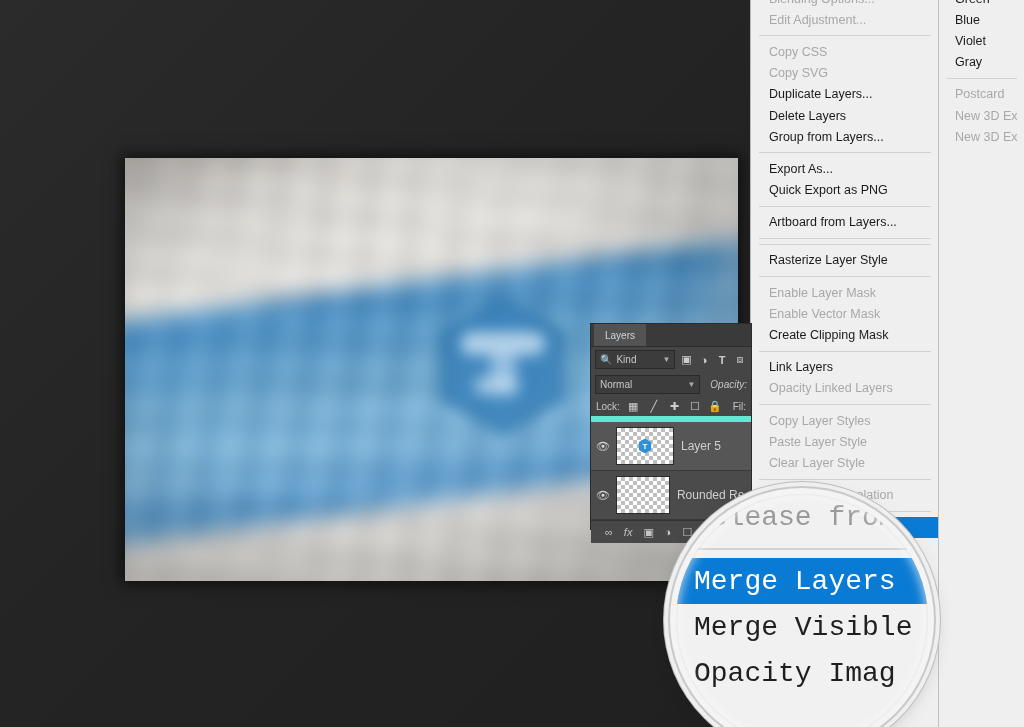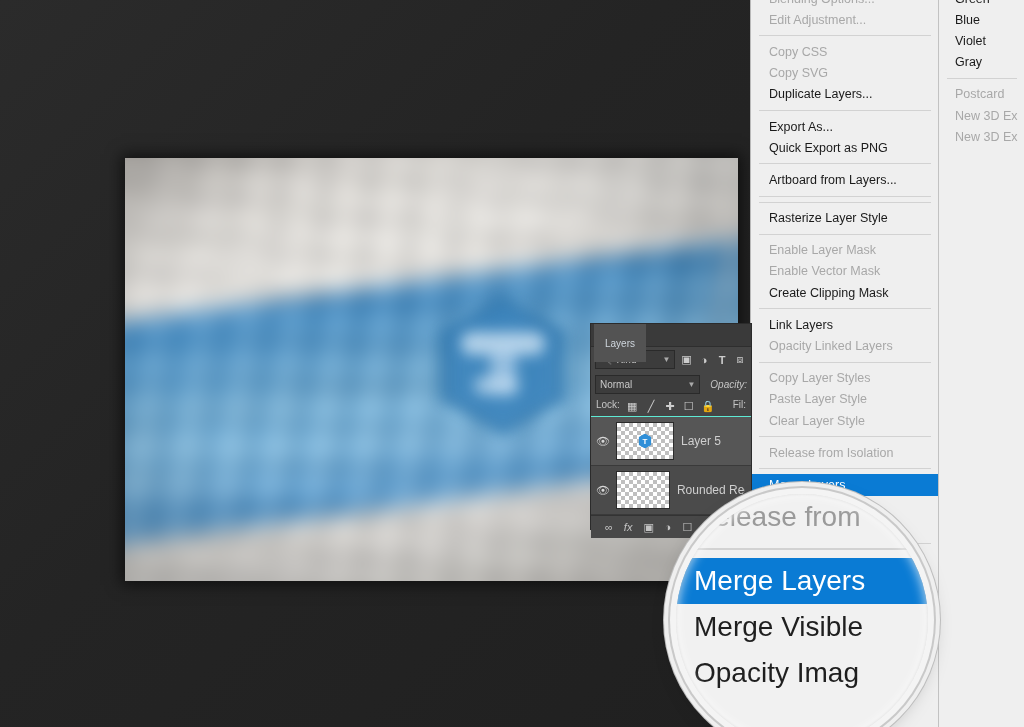--- a/index.html
+++ b/index.html
@@ -59,33 +59,33 @@
     clip-path:polygon(50% 0%,100% 25%,100% 75%,50% 100%,0% 75%,0% 25%);opacity:.7;}
   .tbar{position:absolute;left:17%;top:26%;width:66%;height:16%;background:#cfe4f4;border-radius:14px;opacity:.85;}
   .tstem{position:absolute;left:40%;top:36%;width:20%;height:34%;background:#bcd9f0;border-radius:6px;opacity:.7;}
   .tfoot{position:absolute;left:27%;top:57%;width:36%;height:14%;background:#c6dff3;border-radius:10px;opacity:.72;}
 
   
   .layers-panel{position:absolute;left:590px;top:323px;width:160px;height:205px;
     background:#454545;border:1px solid #2b2b2b;font-size:10px;color:#c8c8c8;z-index:6;}
   .lp-tabbar{height:22px;background:#3a3a3a;position:relative;
     border-bottom:1px solid #2e2e2e;}
-  .lp-tab{position:absolute;left:3px;top:0;height:38px;padding:0 11px;
+  .lp-tab{position:absolute;left:3px;top:0;height:22px;padding:0 11px;
     background:#535353;color:#cfd6dd;font-size:10px;display:flex;align-items:center;}
   .lp-filter{display:flex;align-items:center;gap:4px;padding:3px 4px 3px 4px;}
   .lp-select{background:#3c3c3c;border:1px solid #2a2a2a;color:#c9c9c9;
     height:17px;display:flex;align-items:center;padding:0 4px;gap:4px;font-size:10px;}
   .lp-kind{width:76px;justify-content:flex-start;}
   .lp-normal{width:104px;justify-content:flex-start;}
   .caret{margin-left:auto;font-size:8px;color:#aaa;}
   .ic{width:15px;height:15px;display:inline-flex;align-items:center;justify-content:center;
     color:#cdcdcd;font-size:11px;}
   .lp-opacity{padding-left:6px;font-size:10px;color:#c5c5c5;white-space:nowrap;font-style:italic;}
-  .lp-lock{display:flex;align-items:flex-start;gap:6px;padding:2px 5px;font-size:10px;color:#c5c5c5;
-    border-bottom:1px solid #5eead4;}
+  .lp-lock{display:flex;align-items:center;gap:6px;padding:2px 5px;font-size:10px;color:#c5c5c5;
+    border-bottom:6px solid #5eead4;}
   .lp-layer{display:flex;align-items:center;gap:7px;height:48px;padding:0 6px;
     border-bottom:1px solid #3a3a3a;background:#4b4b4b;}
   .lp-layer.sel{background:#565656;}
   .eye{width:12px;height:12px;display:flex;align-items:center;justify-content:center;color:#d8d8d8;font-size:11px;}
   .thumb{width:56px;height:36px;border:1px solid #2c2c2c;position:relative;overflow:hidden;
     background-image:
       linear-gradient(45deg,#bfbfbf 25%,transparent 25%,transparent 75%,#bfbfbf 75%),
       linear-gradient(45deg,#bfbfbf 25%,#fff 25%,#fff 75%,#bfbfbf 75%);
     background-size:8px 8px;background-position:0 0,4px 4px;}
   .thumb .minihex{position:absolute;left:50%;top:50%;transform:translate(-50%,-50%);
@@ -110,21 +110,21 @@
   .submenu .mi{padding-left:16px;}
 
   
   .mag{position:absolute;left:676px;top:494px;width:252px;height:252px;border-radius:50%;
     overflow:hidden;z-index:20;
     box-shadow:0 0 0 6px #f4f4f4, 0 0 0 8px #c9c9c9, 0 0 0 12px #efefef,
                0 0 0 13px #bdbdbd, 0 6px 22px rgba(0,0,0,.38);
     background:#f1f1f1;}
   .mag-inner{position:absolute;left:0;top:0;width:252px;height:252px;}
   .mag-row{display:flex;align-items:center;height:46px;padding-left:18px;
-    font-size:28px;color:#1f1f1f;white-space:nowrap;}
+    font-size:28px;color:#1f1f1f;white-space:nowrap;font-family:Liberation Mono, monospace;}
   .mag-row.dis{color:#9a9a9a;}
   .mag-row.hl{background:#0a7bd4;color:#fff;}
   .mag-sep{height:2px;background:#d2d2d2;margin:8px 10px;}
   .mag-rim{position:absolute;left:676px;top:494px;width:252px;height:252px;border-radius:50%;
     z-index:21;pointer-events:none;
     box-shadow:inset 0 0 12px rgba(255,255,255,.85), inset 0 0 3px rgba(0,0,0,.18);}
 </style>
 </head>
 <body>
 
@@ -154,20 +154,22 @@
     <div class="tfoot"></div>
   </div>
 
   <div class="menu" id="menu">
       <div class="mi dis">Blending Options...</div>
       <div class="mi dis">Edit Adjustment...</div>
       <div class="sep"></div>
       <div class="mi dis">Copy CSS</div>
       <div class="mi dis">Copy SVG</div>
       <div class="mi">Duplicate Layers...</div>
+      <div class="mi">Delete Layers</div>
+      <div class="mi">Group from Layers...</div>
       <div class="sep"></div>
       <div class="mi">Export As...</div>
       <div class="mi">Quick Export as PNG</div>
       <div class="sep"></div>
       <div class="mi">Artboard from Layers...</div>
       <div class="sep"></div>
       <div class="sep"></div>
       <div class="mi">Rasterize Layer Style</div>
       <div class="sep"></div>
       <div class="mi dis">Enable Layer Mask</div>
@@ -225,21 +227,21 @@
       </div>
       <span class="lp-opacity">Opacity:</span>
     </div>
     <div class="lp-lock">
       <span>Lock:</span>
       <span class="ic">▦</span>
       <span class="ic">╱</span>
       <span class="ic">✚</span>
       <span class="ic">☐</span>
       <span class="ic">🔒</span>
-      <span style="margin-left:12px">Fil:</span>
+      <span style="margin-left:4px">Fil:</span>
     </div>
 
     <div class="lp-layer sel">
       <span class="eye">👁</span>
       <span class="thumb">
           <span class="minihex"></span>
         </span>
       <span class="lname">Layer 5</span>
     </div>
     <div class="lp-layer">

